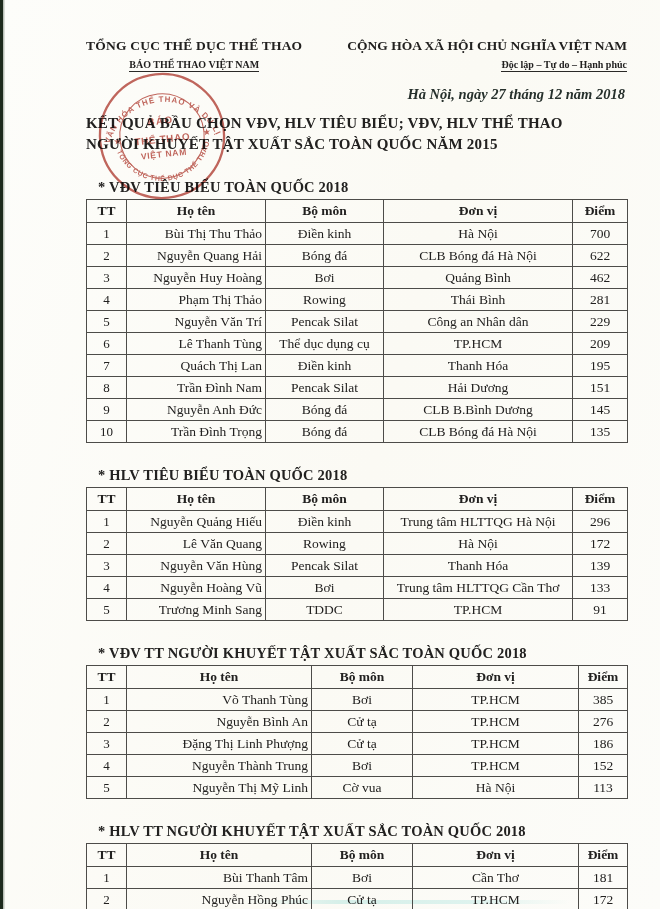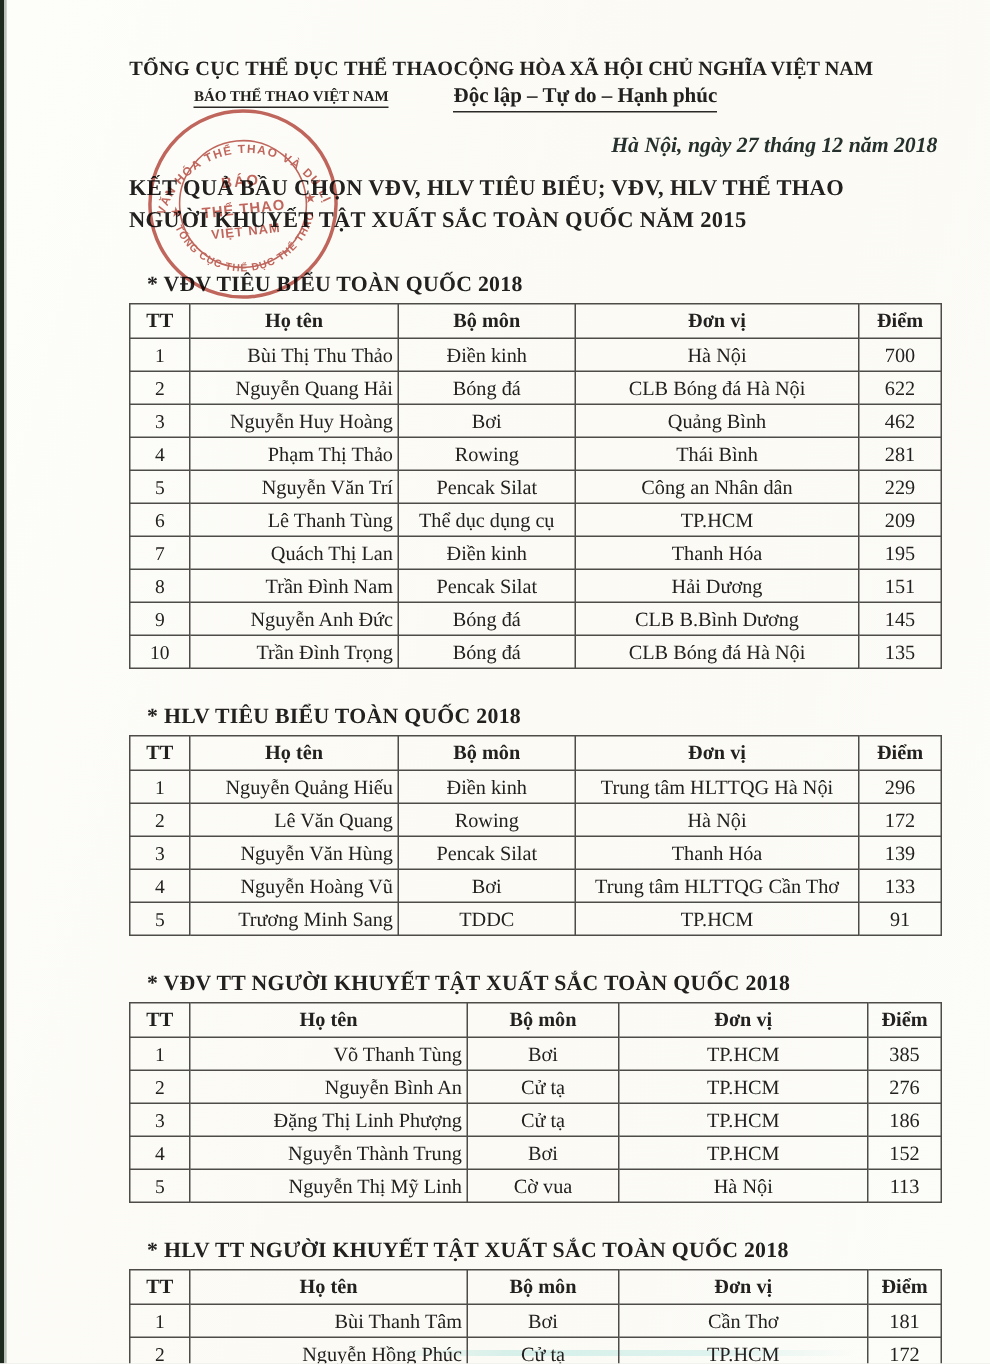--- a/index.html
+++ b/index.html
@@ -26,26 +26,26 @@
     opacity:.65; border-radius:2px;
   }
   .content {
     position:relative;
     padding:38px 33px 0 86px; 
     width:541px;
   }
   
   .header-row { display:flex; width:541px; }
   .header-left { width:40%; text-align:center; font-weight:bold; }
-  .header-right { width:60%; text-align:left; font-weight:bold; }
+  .header-right { width:60%; text-align:right; font-weight:bold; }
   .org-line1 { font-size:13.5px; letter-spacing:.2px; }
   .org-line2 { font-size:10px; margin-top:2px; display:inline-block;
                border-bottom:1.5px solid #2a2927; padding-bottom:1px; }
   .nat-line1 { font-size:13.5px; }
-  .nat-line2 { font-size:14px; margin-top:3px; display:inline-block;
+  .nat-line2 { font-size:10px; margin-top:3px; display:inline-block;
                border-bottom:1.5px solid #2a2927; padding-bottom:1px; }
   .dateline {
     text-align:right; font-style:italic; font-weight:bold;
     font-size:14.5px; margin:14px 2px 0 0; color:#26302c;
   }
   
   .doc-title {
     text-align:left; font-weight:bold; font-size:15px;
     line-height:1.4; margin-top:10px; letter-spacing:.2px;
   }

